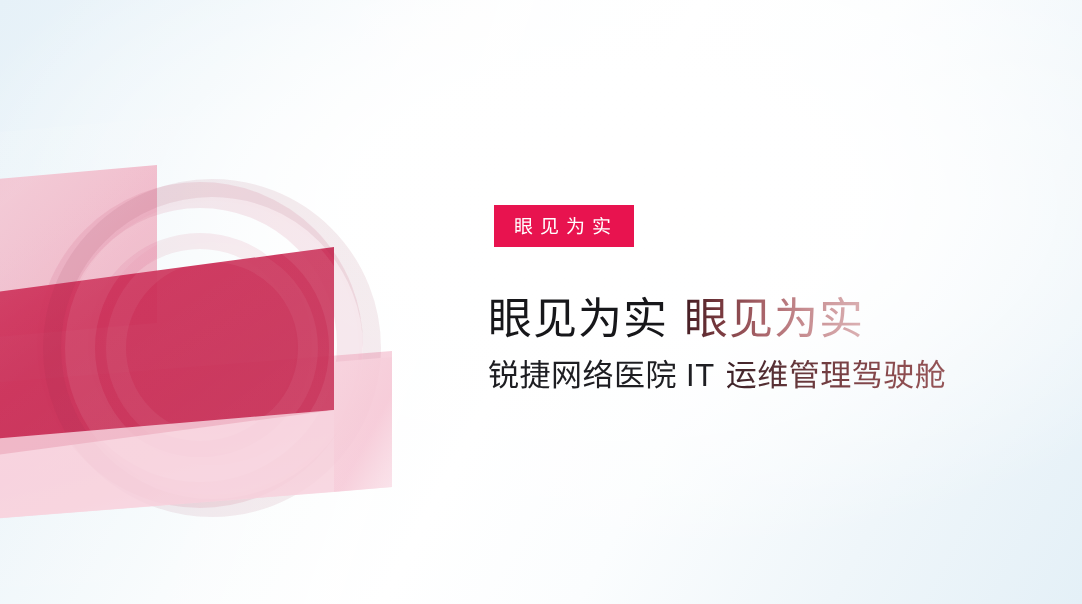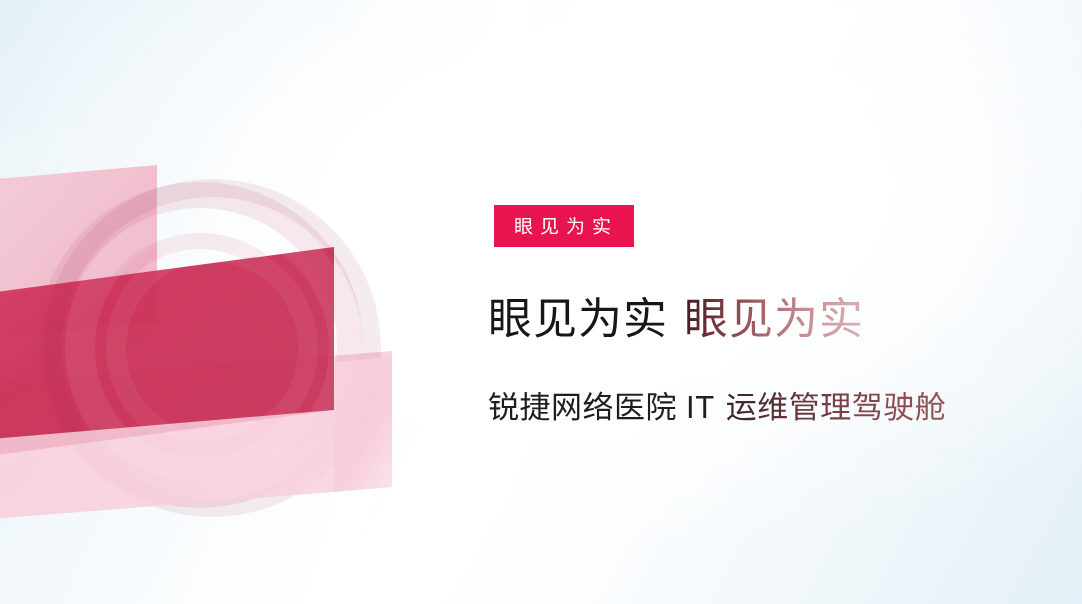--- a/index.html
+++ b/index.html
@@ -117,21 +117,20 @@
 
   .subhead {
     position: absolute;
     left: 0px;
     top: 357px;
     font-size: 31px;
     line-height: 1.2;
     font-weight: 400;
     white-space: nowrap;
     letter-spacing: 0.5px;
-    margin-top: 32px;
   }
   .subhead .seg-dark {
     color: #1e1e22;
   }
   .subhead .seg-grad {
     background-image: linear-gradient(92deg,
       #3a2026 0%,
       #63363a 30%,
       #7d4347 58%,
       #8d4d50 80%,

